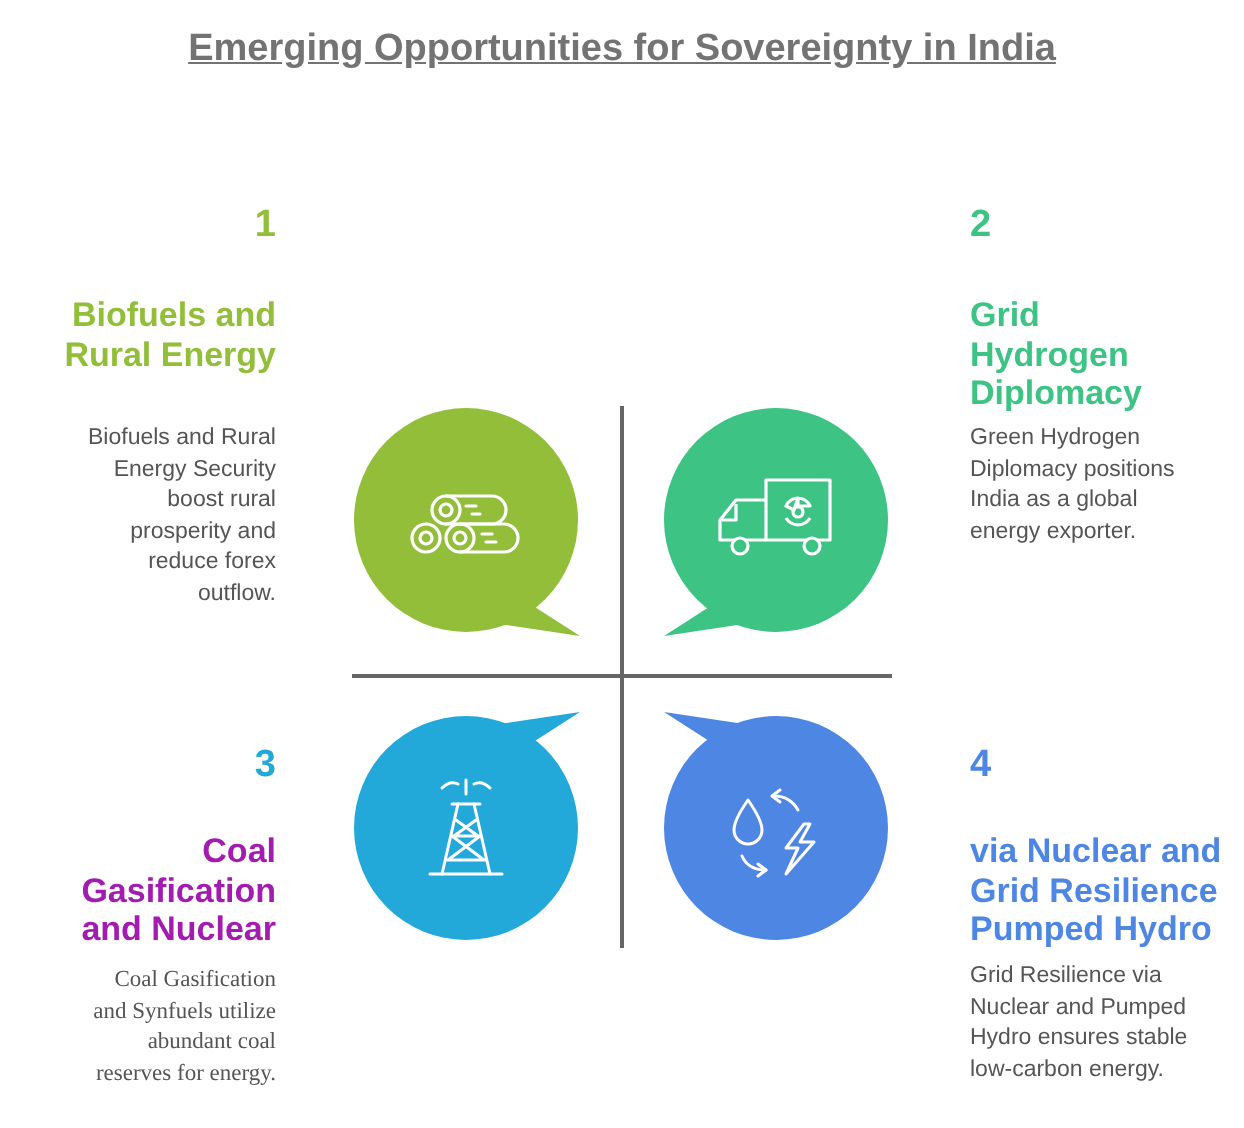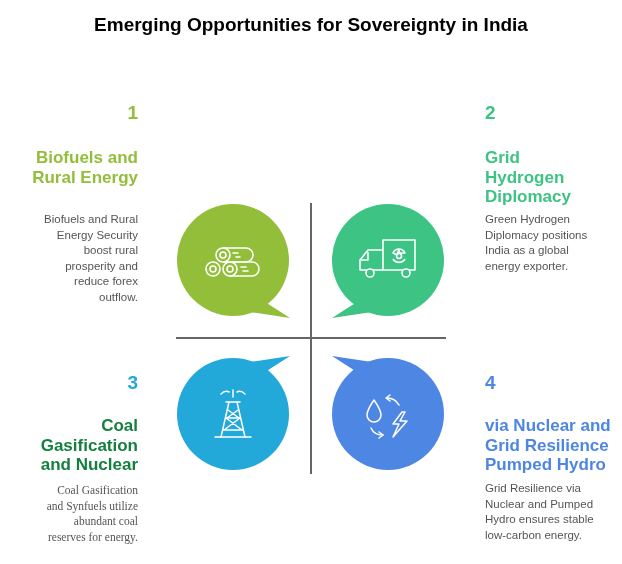--- a/index.html
+++ b/index.html
@@ -1,17 +1,17 @@
 <!DOCTYPE html>
 <html><head>
 <meta charset="utf-8">
 <style>
   html,body{margin:0;padding:0;background:#fff;}
   body{width:622px;height:564px;position:relative;overflow:hidden;font-family:"Liberation Sans",sans-serif;}
-  .title{position:absolute;left:0;top:14px;width:622px;text-align:center;font-size:19px;font-weight:bold;color:#000000;}
+  .title{position:absolute;left:0;top:14px;width:622px;text-align:center;font-size:19px;font-weight:bold;color:#737373;text-decoration:underline;}
   .num{position:absolute;font-size:19px;font-weight:bold;}
   .head{position:absolute;font-size:17px;font-weight:bold;line-height:19.5px;}
   .desc{position:absolute;font-size:11.5px;line-height:15.5px;color:#555;}
   .right{text-align:right;}
   .left{text-align:left;}
   svg.diagram{position:absolute;left:0;top:0;}
 </style>
 </head>
 <body>
 
@@ -38,21 +38,21 @@
   <div>Diplomacy</div>
 </div>
 <div class="desc left" style="left:485px;top:212px;width:135px;">
   <div>Green Hydrogen</div>
   <div>Diplomacy positions</div>
   <div>India as a global</div>
   <div>energy exporter.</div>
 </div>
 
 <div class="num right" style="left:60px;top:372px;width:78px;color:#23A8DA;">3</div>
-<div class="head right" style="left:20px;top:416px;width:118px;color:#15803d;">
+<div class="head right" style="left:20px;top:416px;width:118px;color:#a21caf;">
   <div>Coal</div>
   <div>Gasification</div>
   <div>and Nuclear</div>
 </div>
 <div class="desc right" style="left:5px;top:483px;width:133px;font-family:Liberation Serif, serif;">
   <div>Coal Gasification</div>
   <div>and Synfuels utilize</div>
   <div>abundant coal</div>
   <div>reserves for energy.</div>
 </div>

